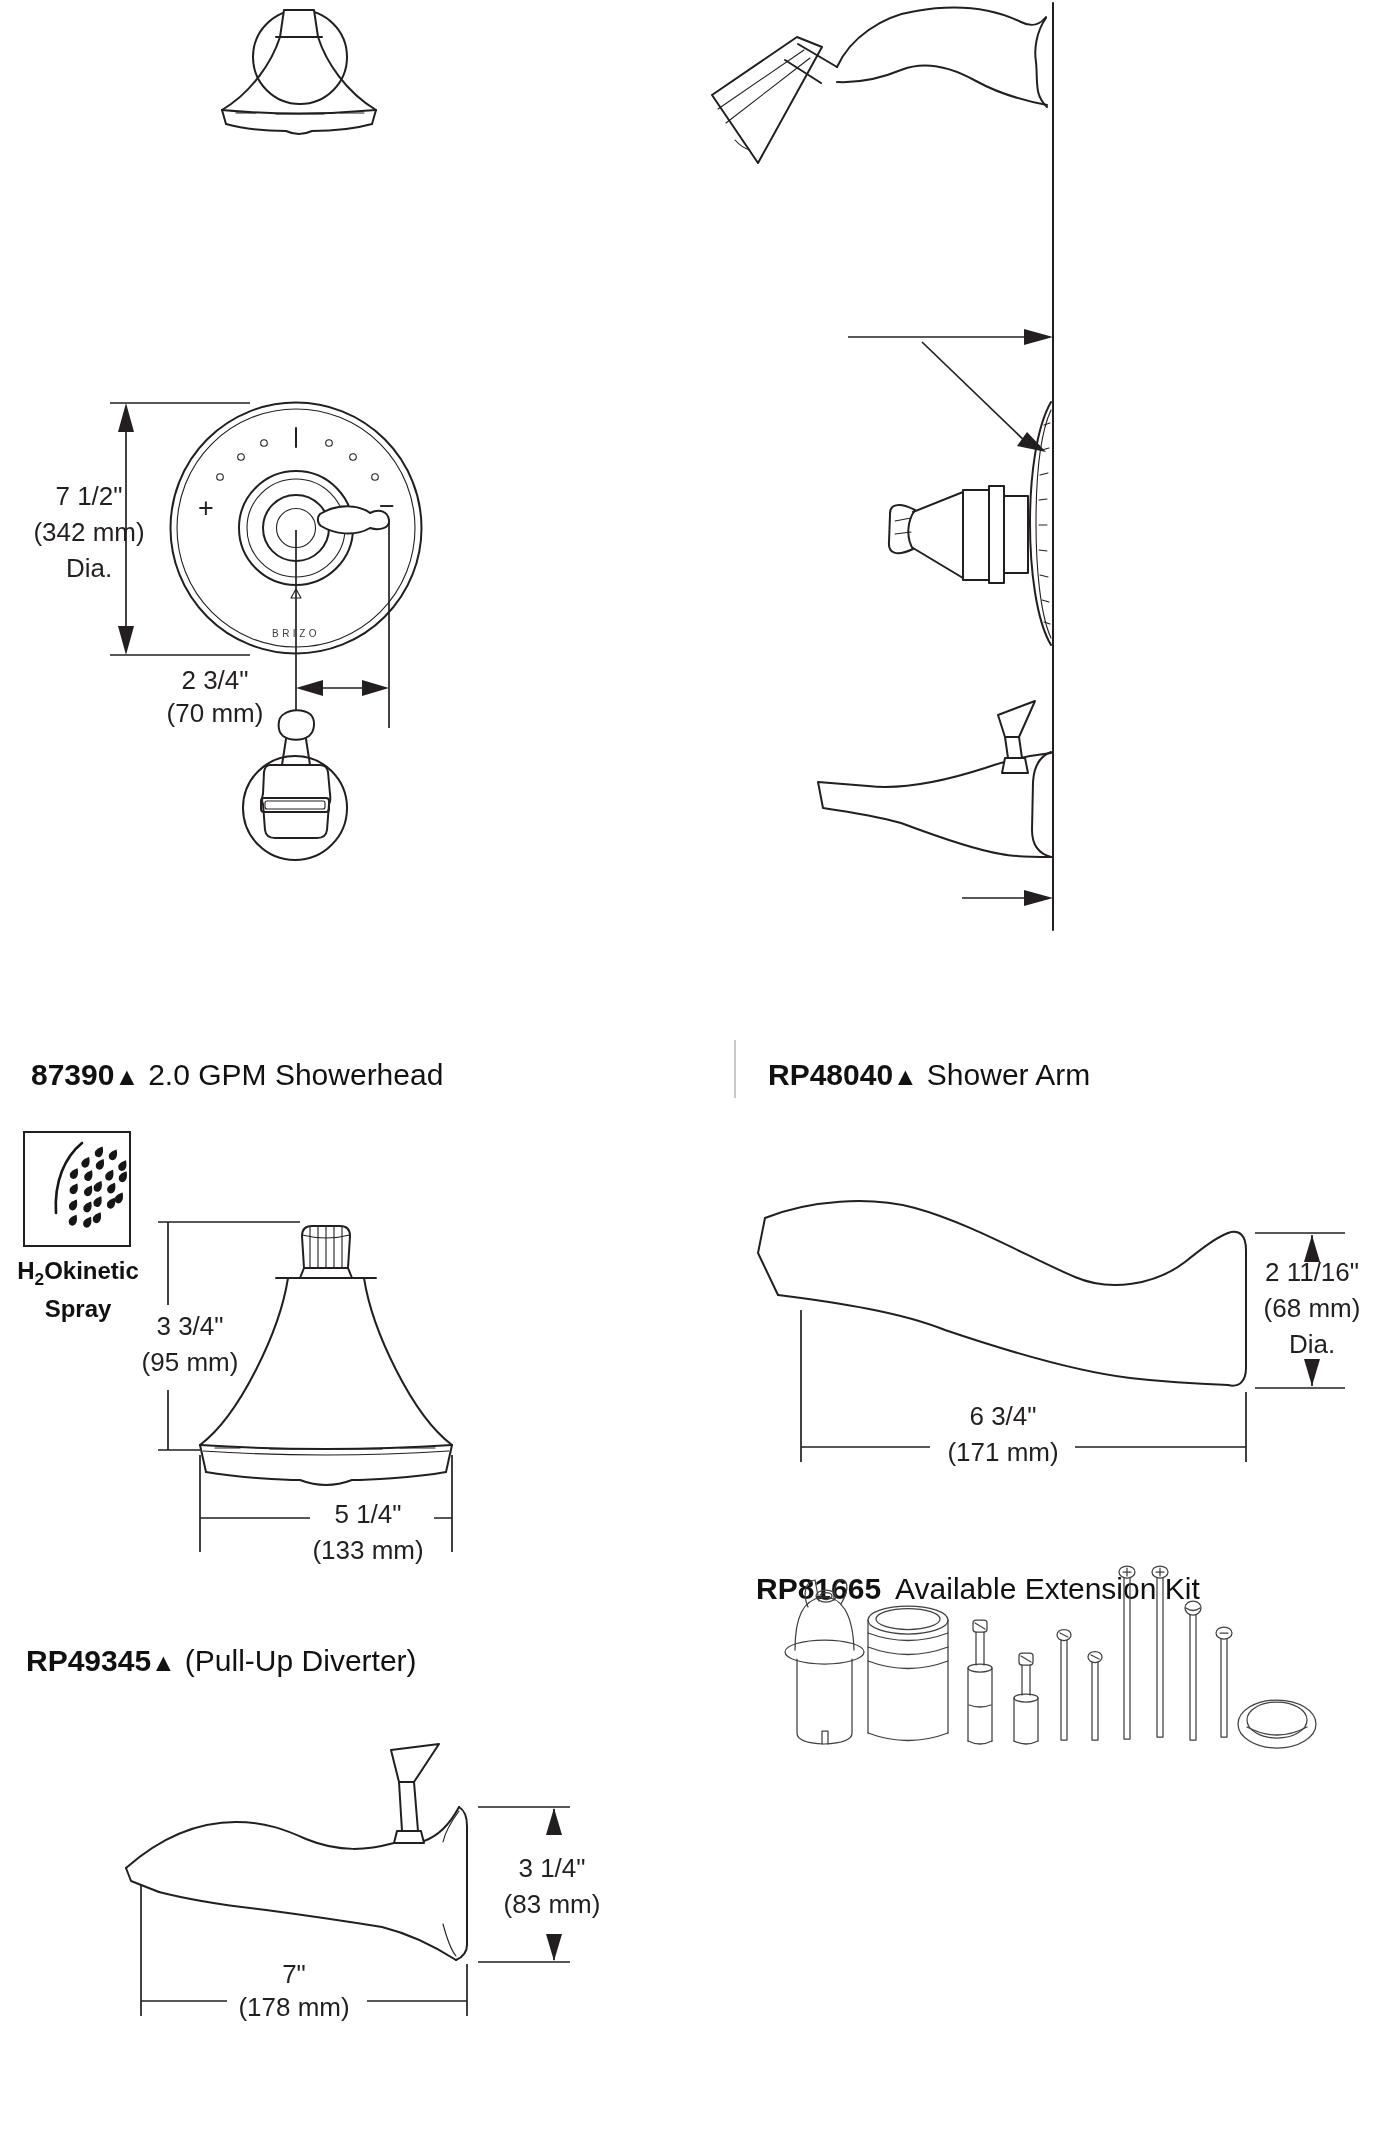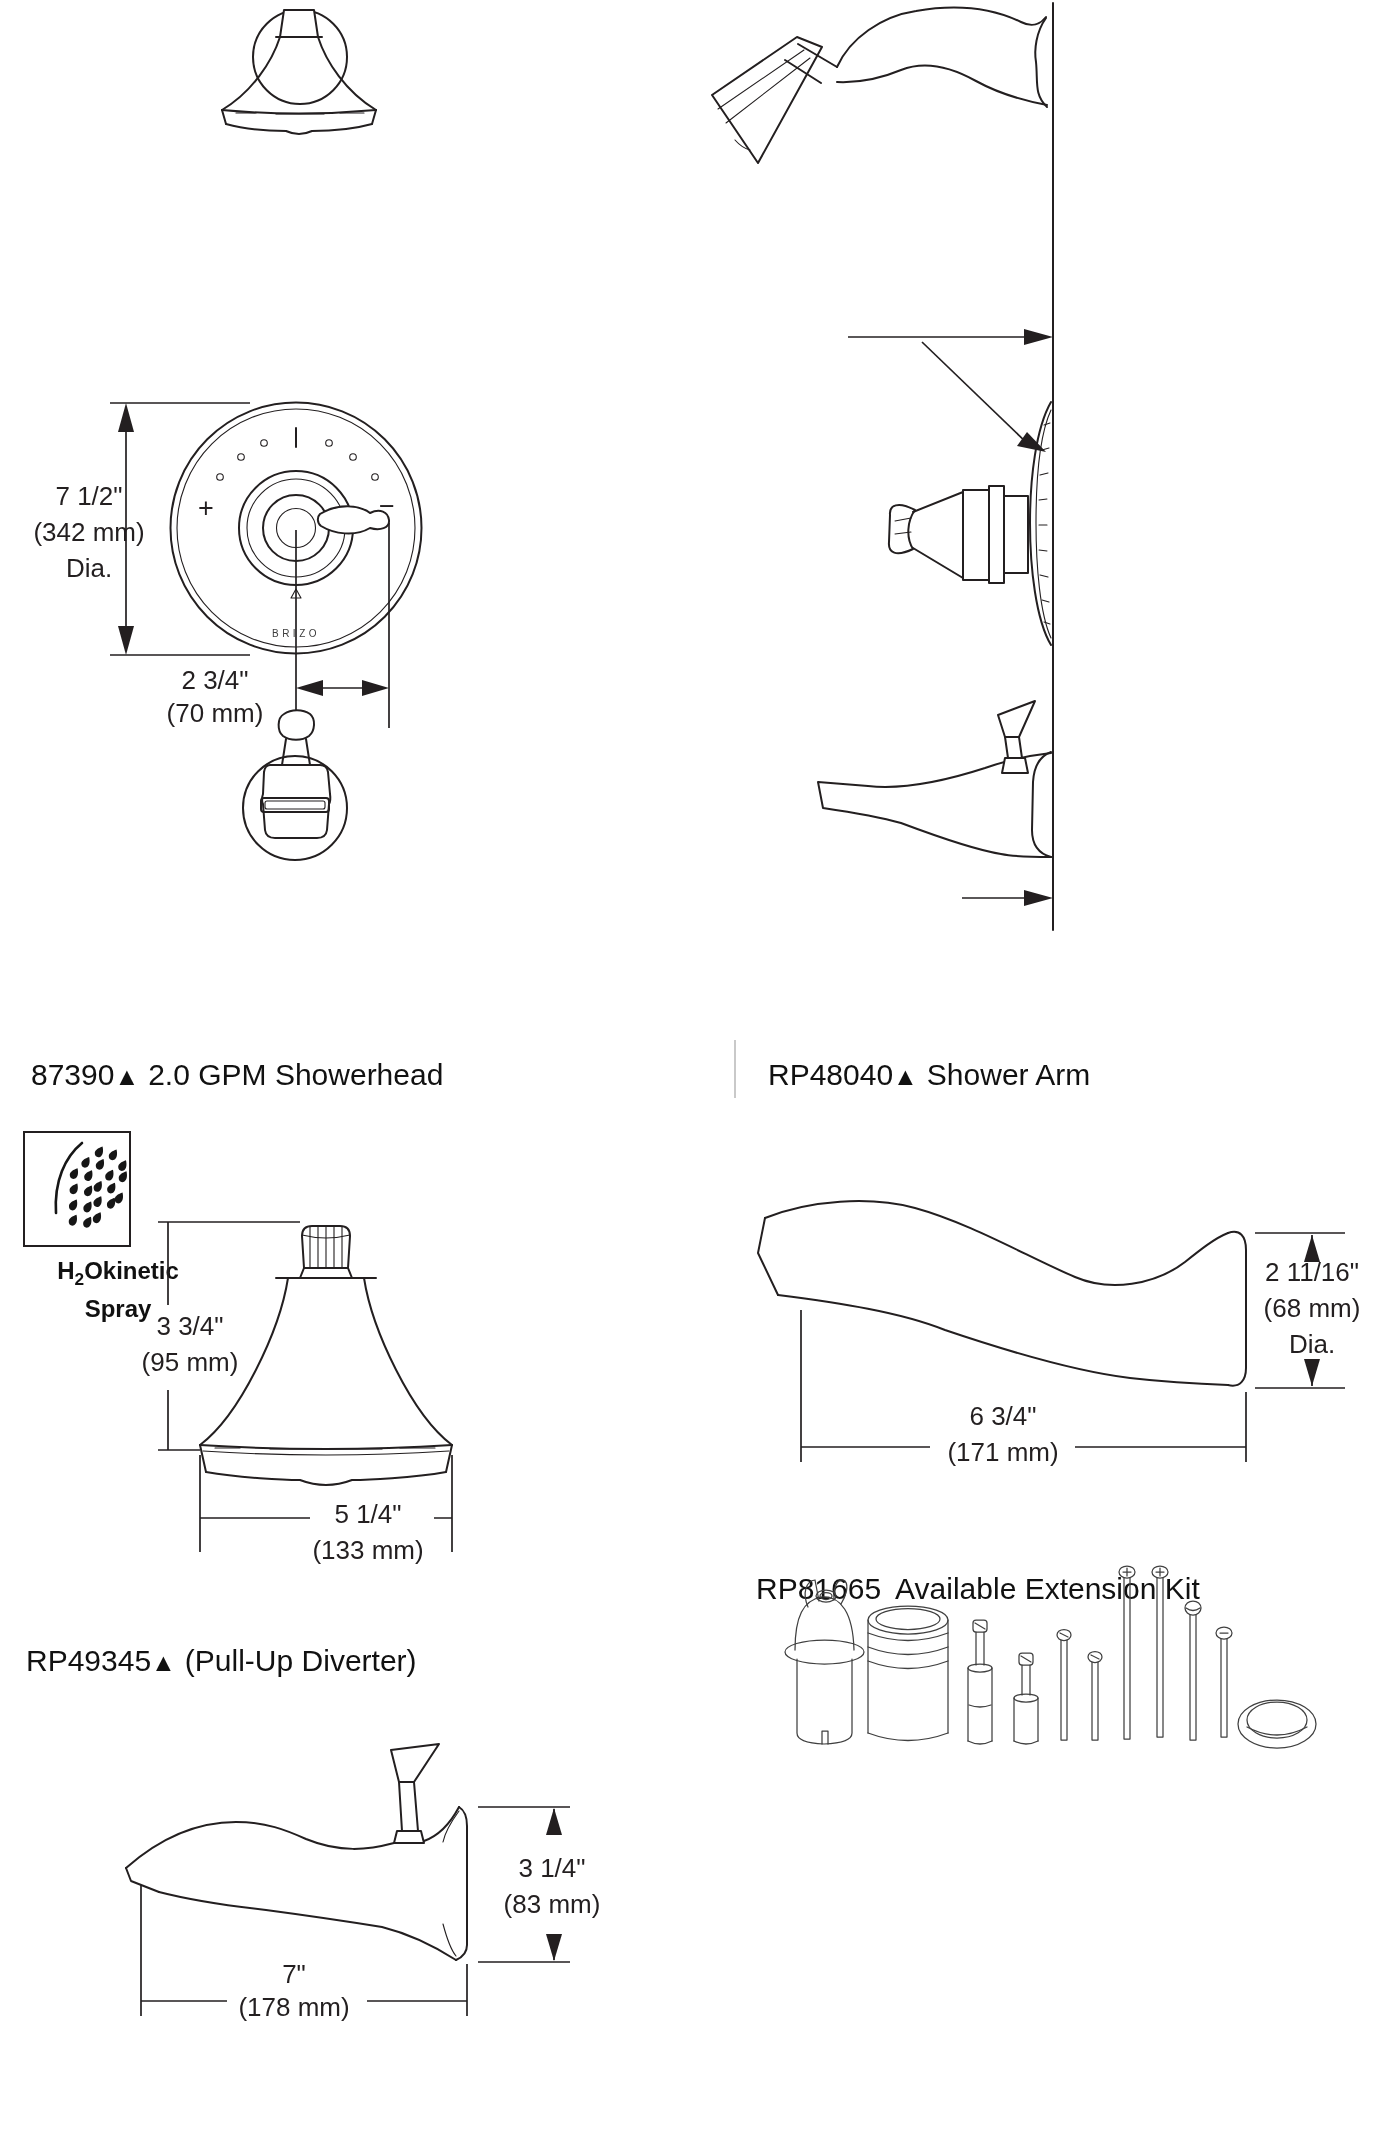--- a/index.html
+++ b/index.html
@@ -13,26 +13,26 @@
   .ln-thin{stroke:#231f20;fill:none;stroke-width:1.1;stroke-linejoin:round;stroke-linecap:round;}
   .dim{stroke:#231f20;fill:none;stroke-width:1.7;stroke-linecap:butt;}
   .ah{fill:#231f20;stroke:none;}
   .wh{fill:#ffffff;stroke:#231f20;stroke-width:2;stroke-linejoin:round;}
   .lite{stroke:#404040;fill:none;stroke-width:1.25;stroke-linejoin:round;stroke-linecap:round;}
   .drop{fill:#161616;stroke:none;}
   .dimtxt{position:absolute;text-align:center;font-size:26px;line-height:36px;color:#231f20;}
   .dimtxt2{position:absolute;text-align:center;font-size:26px;line-height:33px;color:#231f20;}
   .note{position:absolute;font-size:25px;line-height:29px;color:#1e1e1e;}
   .hdr{position:absolute;font-size:30px;color:#111;white-space:nowrap;}
-  .hdr .pn{font-weight:normal;}
+  .hdr .pn{font-weight:bold;}
   .hdr .tri{font-size:25px;}
   .hdr .nm{font-weight:normal;}
   .gap8{display:inline-block;width:9px;}
   .gap14{display:inline-block;width:14px;}
-  .spraylabel{position:absolute;text-align:center;font-weight:bold;font-size:24px;line-height:30px;color:#111;margin-left:40px;}
+  .spraylabel{position:absolute;text-align:center;font-weight:bold;font-size:24px;line-height:30px;color:#111;}
   .spraylabel sub{font-size:0.72em;}
   .footer{position:absolute;font-size:32px;color:#111;white-space:nowrap;}
   .svgtxt{font-size:27px;fill:#231f20;font-family:"Liberation Sans","DejaVu Sans",sans-serif;}
   .brand{font-size:10px;letter-spacing:3.5px;fill:#3d3d3d;font-family:"Liberation Sans","DejaVu Sans",sans-serif;}
   .divider{position:absolute;width:2px;background:#c9c9c9;}
 </style>
 </head>
 <body>
 
 <div class="canvas">

